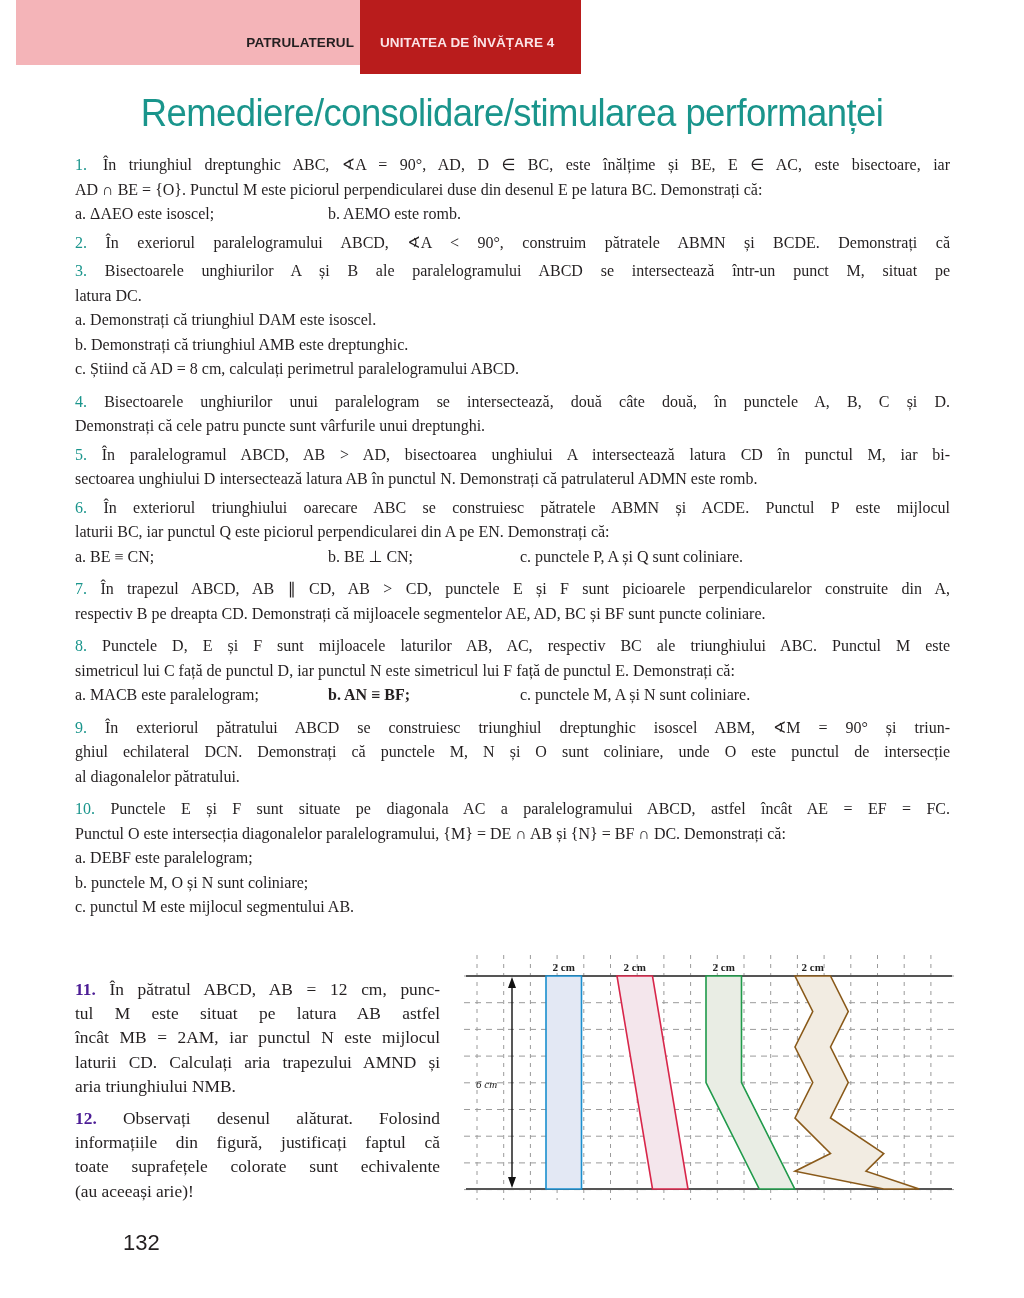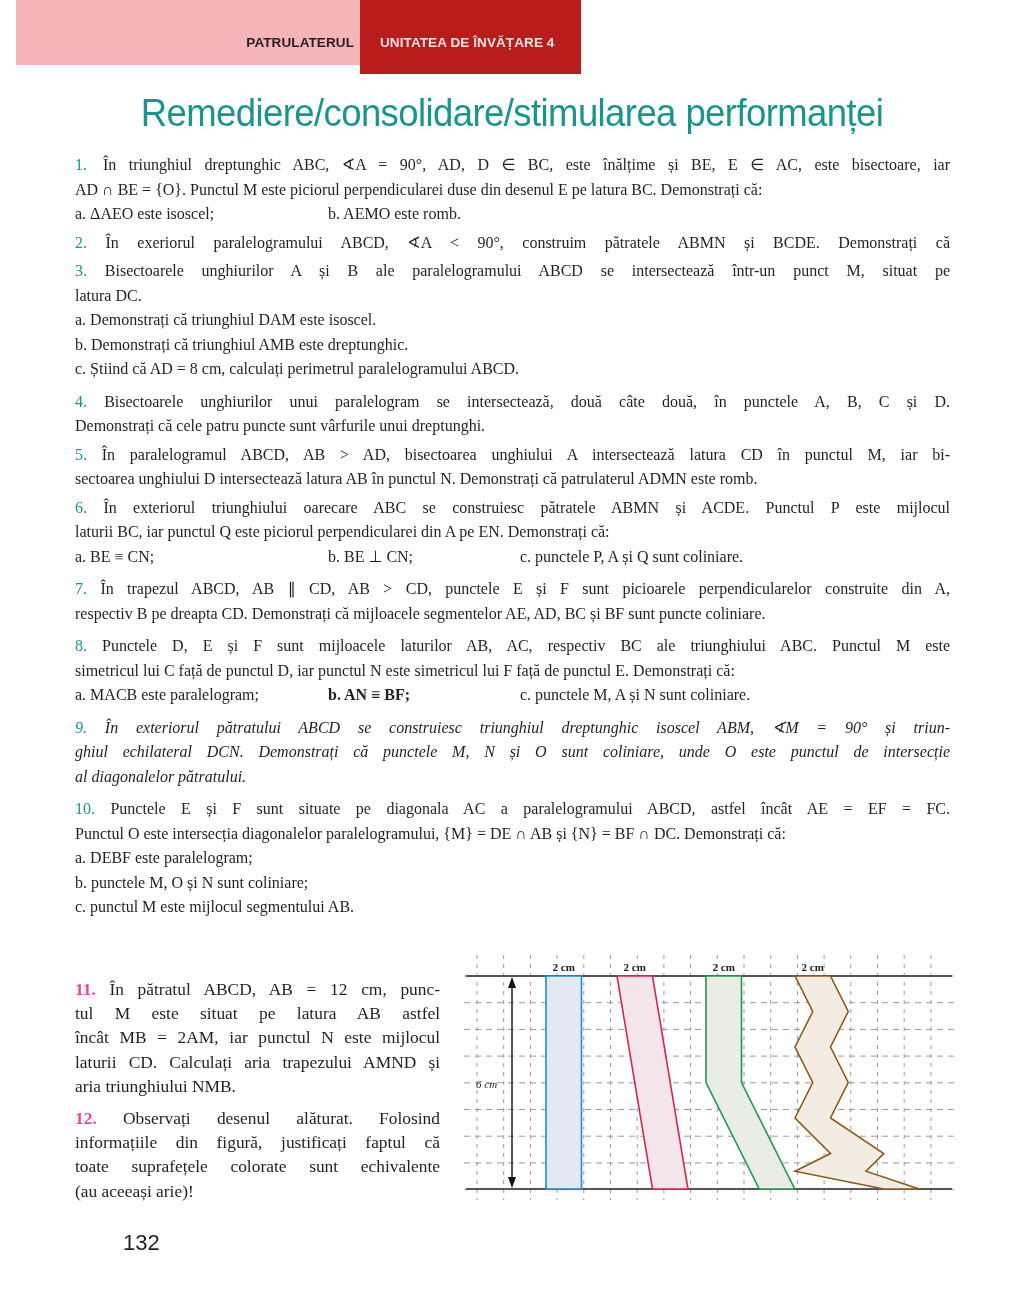--- a/index.html
+++ b/index.html
@@ -10,21 +10,21 @@
   .hdr-text { position: absolute; top: 35px; font-family: "Liberation Sans", sans-serif; font-weight: bold;
               font-size: 13.5px; letter-spacing: 0.1px; }
   .hdr-left .hdr-text { right: 22px; color: #231f20; }
   .hdr-right .hdr-text { left: 20px; color: #fbe3e6; }
   .title { position: absolute; left: 0; width: 1024px; top: 92px; text-align: center;
            font-family: "Liberation Sans", sans-serif; font-size: 38px; color: #1a958c;
            letter-spacing: -0.6px; transform: scaleX(0.96); }
   .content { position: absolute; left: 75px; top: 153px; width: 875px; font-size: 16px; line-height: 24.5px; }
   .ex { margin: 0; }
   .num { color: #1a958c; font-weight: normal; }
-  .num-bold { color: #ec4899; font-weight: bold; }
+  .num-bold { color: #4c1d95; font-weight: bold; }
   .line { display: block; text-align: justify; text-align-last: justify; white-space: nowrap; }
   .line.last { text-align-last: left; }
   .sub { display: flex; }
   .pagenum { position: absolute; left: 75px; top: 1230px; font-family: "Liberation Sans", sans-serif;
              font-size: 22px; color: #231f20; margin-left: 48px; }
   .ex-col { position: absolute; left: 75px; width: 365px; font-size: 17.4px; line-height: 24.2px; }
   .ex-col .line { text-align: justify; text-align-last: justify; white-space: nowrap; }
   .ex-col .line.last { text-align-last: left; }
   svg.fig { position: absolute; left: 464px; top: 955px; }
 </style>
@@ -82,21 +82,21 @@
     </div>
     <div class="ex" style="margin-top: 8px;">
       <span class="line"><span class="num">8. </span><span>Punctele D, E și F sunt mijloacele laturilor AB, AC, respectiv BC ale triunghiului ABC. Punctul M este</span></span>
       <span class="line last"><span>simetricul lui C față de punctul D, iar punctul N este simetricul lui F față de punctul E. Demonstrați că:</span></span>
       <div class="sub">
         <span style="width: 253px;">a. MACB este paralelogram;</span>
         <span style="width: 192px; font-weight: bold;">b. AN ≡ BF;</span>
         <span>c. punctele M, A și N sunt coliniare.</span>
       </div>
     </div>
-    <div class="ex" style="margin-top: 8px; font-style: italic;">
+    <div class="ex" style="margin-top: 8px;">
       <span class="line"><span class="num">9. </span><span>În exteriorul pătratului ABCD se construiesc triunghiul dreptunghic isoscel ABM, ∢M = 90° și triun-</span></span>
       <span class="line"><span>ghiul echilateral DCN. Demonstrați că punctele M, N și O sunt coliniare, unde O este punctul de intersecție</span></span>
       <span class="line last"><span>al diagonalelor pătratului.</span></span>
     </div>
     <div class="ex" style="margin-top: 8px;">
       <span class="line"><span class="num">10. </span><span>Punctele E și F sunt situate pe diagonala AC a paralelogramului ABCD, astfel încât AE = EF = FC.</span></span>
       <span class="line last"><span>Punctul O este intersecția diagonalelor paralelogramului, {M} = DE ∩ AB și {N} = BF ∩ DC. Demonstrați că:</span></span>
       <div>a. DEBF este paralelogram;</div>
       <div>b. punctele M, O și N sunt coliniare;</div>
       <div>c. punctul M este mijlocul segmentului AB.</div>

